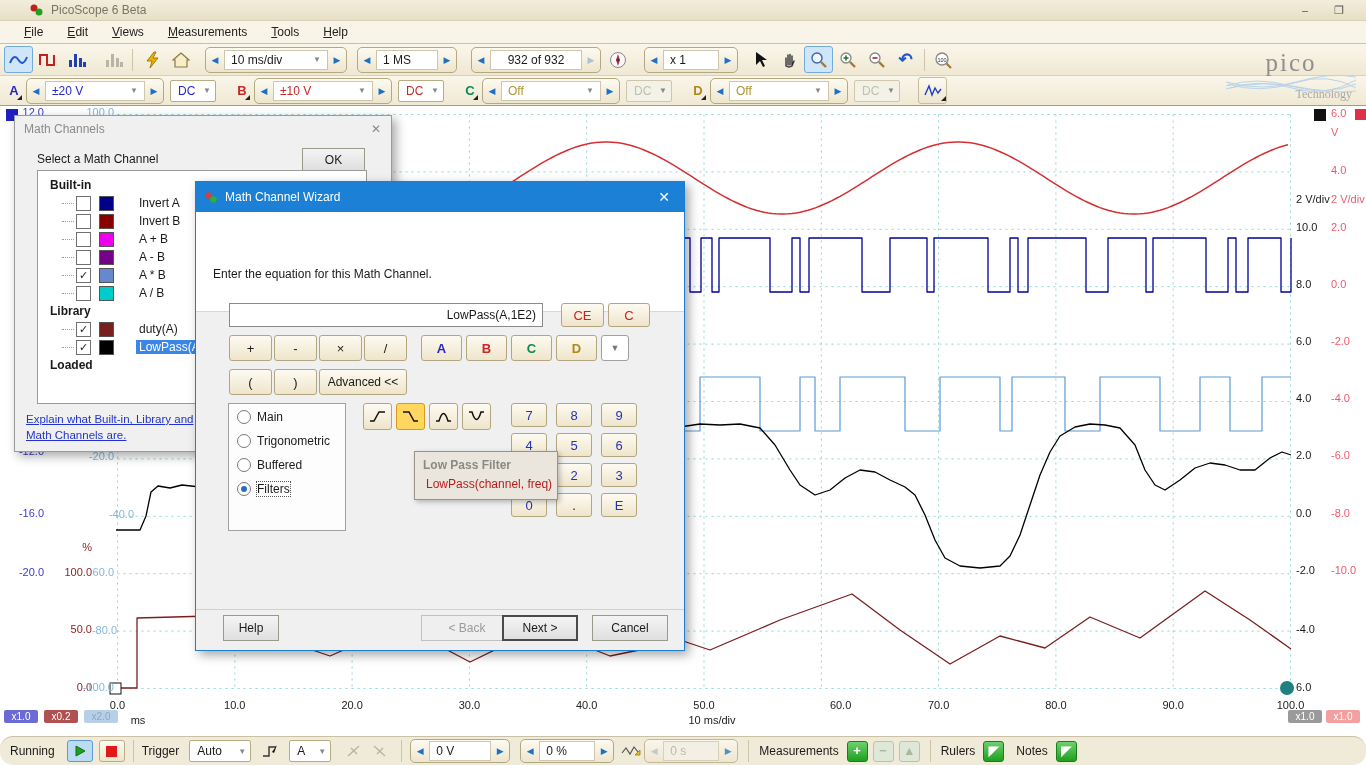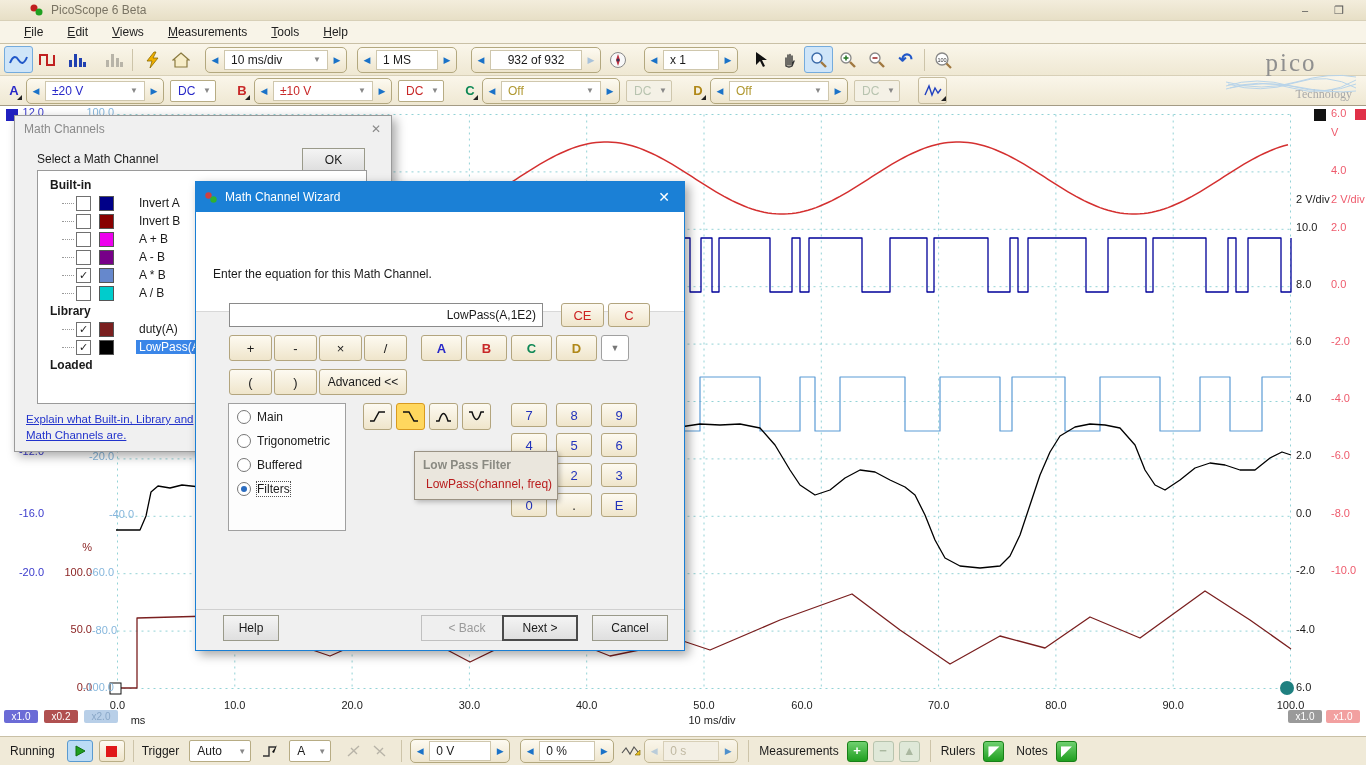--- a/index.html
+++ b/index.html
@@ -79,21 +79,21 @@
   .rlabel.focus{outline:1px dotted #555;}
   #tooltip{position:absolute;left:218px;top:269px;width:142px;height:47px;background:#eae6dd;border:1px solid #9a9284;
            box-shadow:2px 2px 5px rgba(0,0,0,.25);z-index:5;}
   #tooltip .t1{font-weight:bold;color:#8a8a82;margin:6px 0 0 8px;font-size:12px;}
   #tooltip .t2{color:#b91c1c;margin:5px 0 0 11px;font-size:12px;}
   #wizfooter{position:absolute;left:0;top:427px;width:488px;height:41px;border-top:1px solid #d0d0d0;}
   .winbutton.def{border:2px solid #4a4a4a;}
   .winbutton.dis{color:#9a9a9a;background:#efefef;border-color:#c0c0c0;}
   
   #statusbar{position:absolute;left:0;top:736px;width:1366px;height:29px;background:#f0ead8;border-top:1px solid #c9c0a6;
-             display:flex;align-items:center;padding-left:10px;box-sizing:border-box;}
+             display:flex;align-items:center;padding-left:10px;box-sizing:border-box;border-radius:13px;}
   .sbtn{width:26px;height:22px;border:1px solid #b9ae87;border-radius:3px;background:linear-gradient(#fdfaf1,#efe5cb);
         display:flex;align-items:center;justify-content:center;flex:none;box-sizing:border-box;}
   .sbtn.play{background:#bcdcf5;border-color:#5a9ad0;}
   .sbtn.flat{border-color:transparent;background:transparent;}
   .stopsq{width:11px;height:11px;background:#e01818;}
   .greenbtn{width:19px;height:19px;border-radius:3px;background:linear-gradient(#6fd06f,#1f9f1f);border:1px solid #188018;
             color:#fff;font-weight:bold;font-size:13px;line-height:17px;text-align:center;flex:none;}
   .greenbtn.dis{background:#dfe8d8;border-color:#b8c4ae;color:#aab8a0;}
   #picologo{position:absolute;right:10px;top:48px;width:130px;height:56px;}
   #picologo .p1{font-family:"Liberation Serif",serif;font-size:25px;color:#8f8f8f;letter-spacing:2px;line-height:30px;text-align:center;}
@@ -173,21 +173,21 @@
     <div class="axlabel" style="color: rgb(238, 90, 108); top: 392px; left: 1331px;">-4.0</div>
     <div class="axlabel" style="color: rgb(238, 90, 108); top: 449px; left: 1331px;">-6.0</div>
     <div class="axlabel" style="color: rgb(238, 90, 108); top: 507px; left: 1331px;">-8.0</div>
     <div class="axlabel" style="color: rgb(238, 90, 108); top: 564px; left: 1331px;">-10.0</div>
     <div class="axlabel" style="color: rgb(34, 34, 34); top: 699px; left: 87.5px; width: 60px; text-align: center;">0.0</div>
     <div class="axlabel" style="color: rgb(34, 34, 34); top: 699px; left: 204.8px; width: 60px; text-align: center;">10.0</div>
     <div class="axlabel" style="color: rgb(34, 34, 34); top: 699px; left: 322.1px; width: 60px; text-align: center;">20.0</div>
     <div class="axlabel" style="color: rgb(34, 34, 34); top: 699px; left: 439.4px; width: 60px; text-align: center;">30.0</div>
     <div class="axlabel" style="color: rgb(34, 34, 34); top: 699px; left: 556.7px; width: 60px; text-align: center;">40.0</div>
     <div class="axlabel" style="color: rgb(34, 34, 34); top: 699px; left: 674px; width: 60px; text-align: center;">50.0</div>
-    <div class="axlabel" style="color: rgb(34, 34, 34); top: 699px; left: 791.3px; width: 60px; text-align: left;">60.0</div>
+    <div class="axlabel" style="color: rgb(34, 34, 34); top: 699px; left: 791.3px; width: 60px; text-align: right;">60.0</div>
     <div class="axlabel" style="color: rgb(34, 34, 34); top: 699px; left: 908.6px; width: 60px; text-align: center;">70.0</div>
     <div class="axlabel" style="color: rgb(34, 34, 34); top: 699px; left: 1025.9px; width: 60px; text-align: center;">80.0</div>
     <div class="axlabel" style="color: rgb(34, 34, 34); top: 699px; left: 1143.2px; width: 60px; text-align: center;">90.0</div>
     <div class="axlabel" style="color: rgb(34, 34, 34); top: 699px; left: 1260.5px; width: 60px; text-align: center;">100.0</div>
     <div class="axlabel" style="color: rgb(34, 34, 34); top: 714px; left: 108px; width: 60px; text-align: center;">ms</div>
     <div class="axlabel" style="color: rgb(34, 34, 34); top: 714px; left: 682px; width: 60px; text-align: center;">10 ms/div</div>
     <div class="badge" style="background: rgb(107, 107, 214); color: rgb(255, 255, 255); left: 4px; top: 710px; width: 34px;">x1.0</div>
     <div class="badge" style="background: rgb(176, 80, 80); color: rgb(255, 255, 255); left: 44px; top: 710px; width: 34px;">x0.2</div>
     <div class="badge" style="background: rgb(184, 207, 232); color: rgb(138, 168, 200); left: 84px; top: 710px; width: 34px;">x2.0</div>
     <div class="badge" style="background: rgb(154, 154, 154); color: rgb(255, 255, 255); left: 1288px; top: 710px; width: 34px;">x1.0</div>

